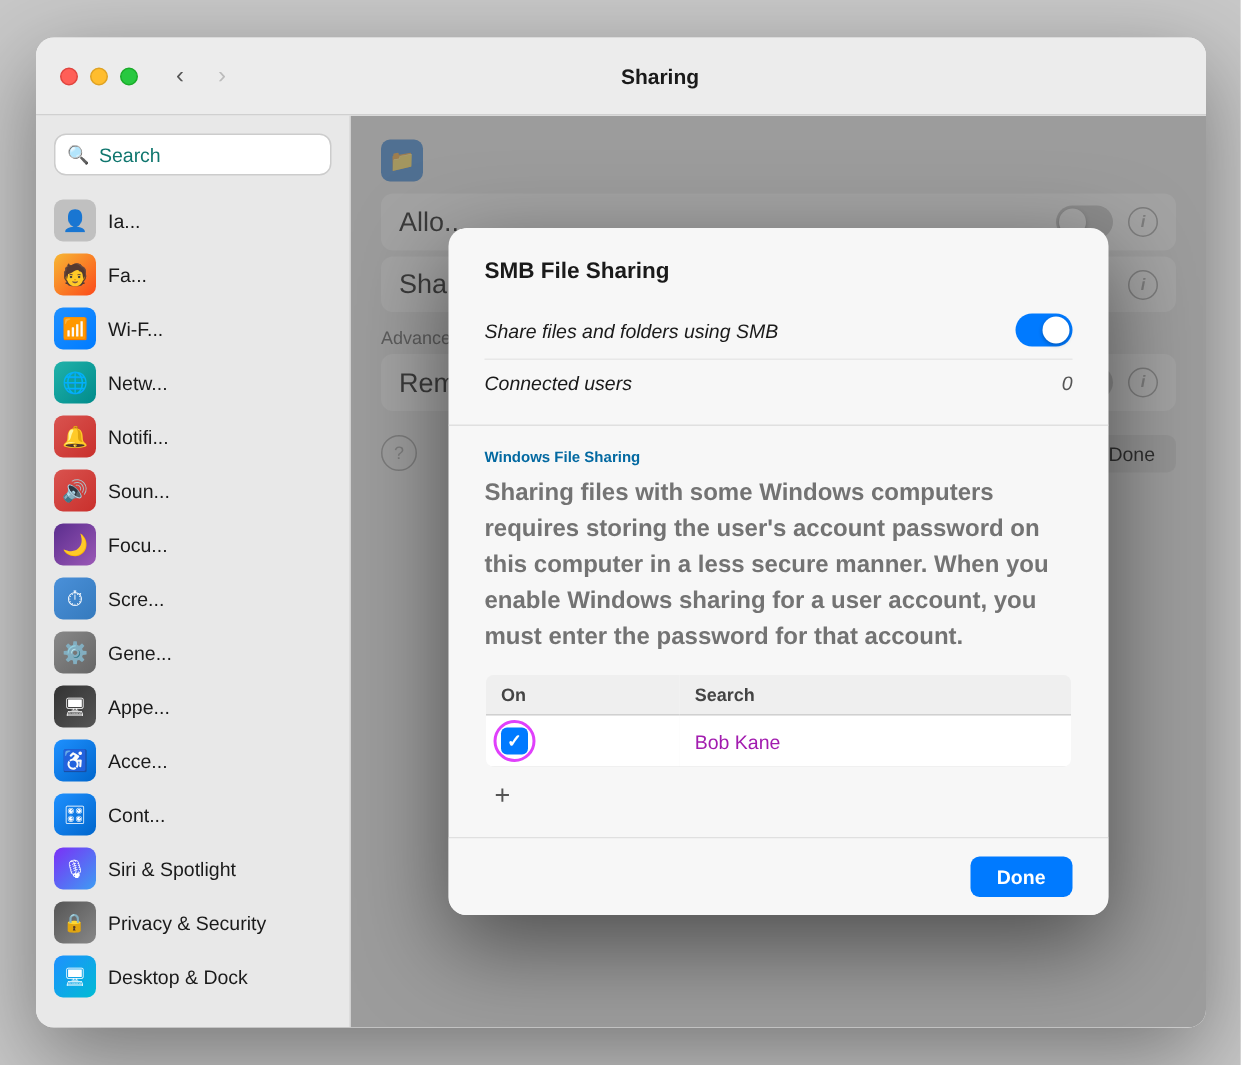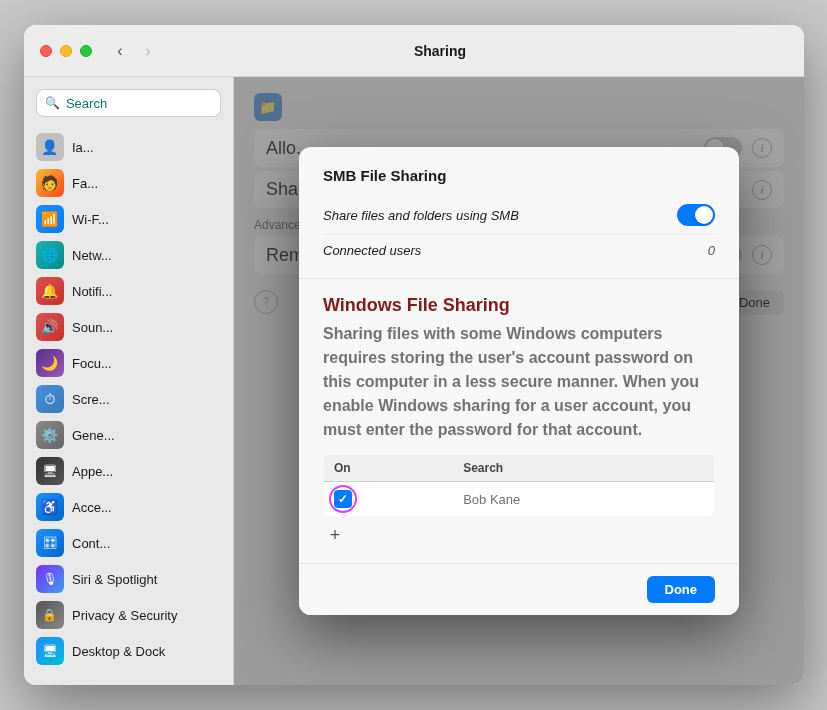--- a/index.html
+++ b/index.html
@@ -255,23 +255,23 @@
       font-size: 13px;
       color: #555;
     }
 
     .modal-section {
       padding: 16px 24px;
       border-bottom: 1px solid #e0e0e0;
     }
 
     .modal-section-title {
-      font-size: 18px;
+      font-size: 10px;
       font-weight: 700;
-      color: #7f1d1d;
+      color: #0369a1;
       margin-bottom: 6px;
     }
 
     .modal-section-desc {
       font-size: 16px;
       color: #737373;
       line-height: 1.5;
       margin-bottom: 12px;
       font-weight: bold;
     }
@@ -289,21 +289,21 @@
       font-size: 12px;
       font-weight: 600;
       color: #444;
       padding: 6px 10px;
       text-align: left;
       border-bottom: 1px solid #d0d0d0;
     }
     .accounts-table td {
       padding: 8px 10px;
       font-size: 13px;
-      color: #737373;
+      color: #a21caf;
       background: white;
       border-bottom: 1px solid #ebebeb;
     }
     .accounts-table tr:last-child td { border-bottom: none; }
 
     .checkbox-cell {
       display: flex;
       align-items: center;
       gap: 6px;
     }

